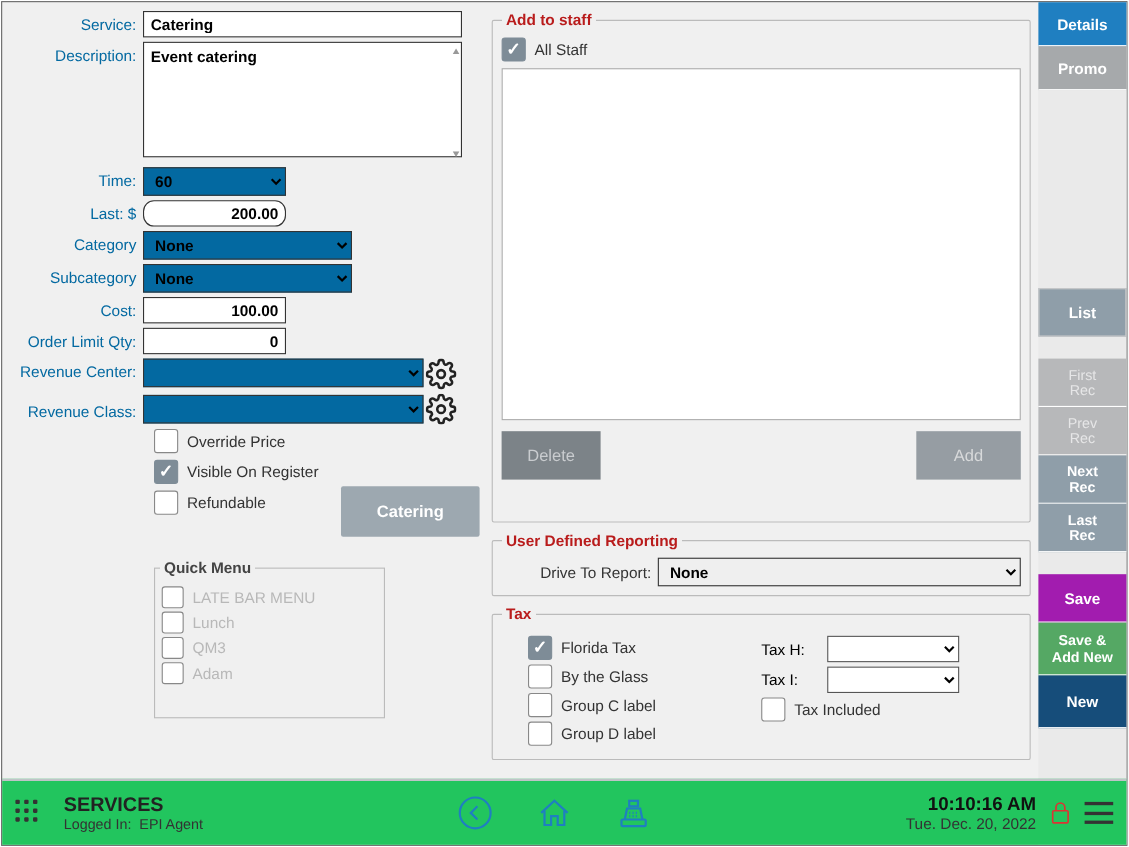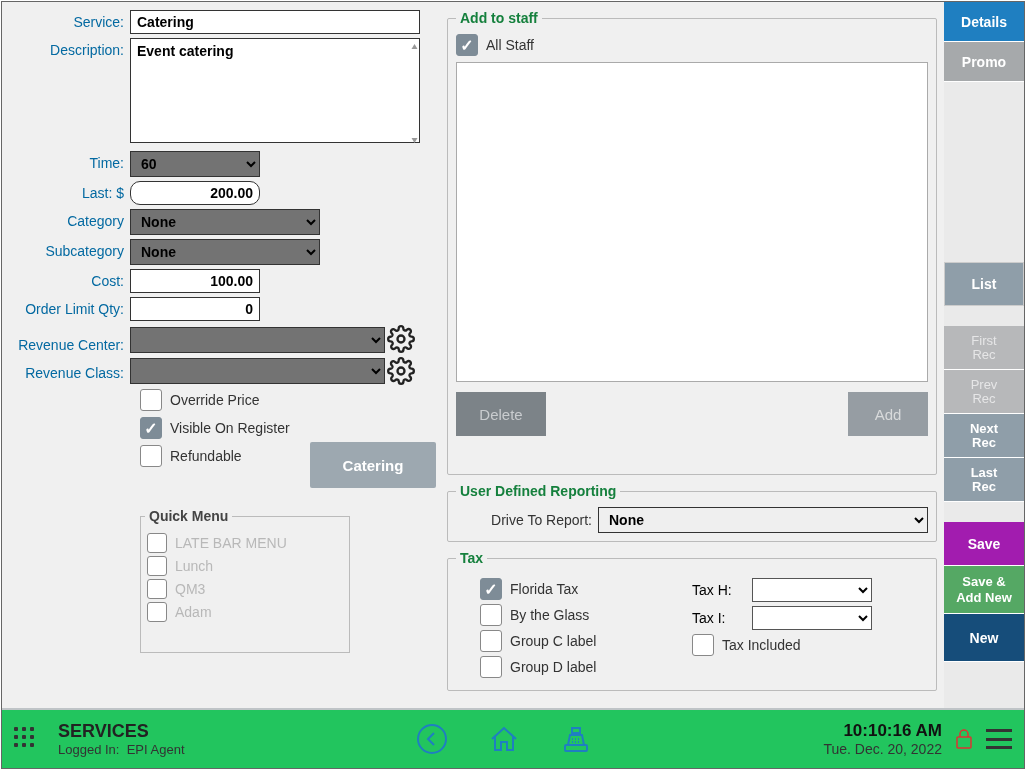--- a/index.html
+++ b/index.html
@@ -9,21 +9,21 @@
 
 .left-panel { position: absolute; top: 8px; left: 8px; width: 425px; }
 .form-row { display: flex; align-items: flex-start; margin-bottom: 4px; }
 .form-label { width: 120px; text-align: right; padding-right: 6px; font-size: 14px; color: #0369a1; padding-top: 4px; }
 .form-input { border: 1px solid #333; padding: 3px 6px; font-size: 14px; background: #fff; height: 24px; }
 .input-service { width: 290px; font-weight: bold; }
 .input-desc { width: 290px; height: 105px; resize: none; font-weight: bold; border: 1px solid #333; padding: 4px 6px; font-size: 14px; }
 .desc-wrap { position: relative; width: 290px; }
 .desc-wrap::after { content: '▾'; position: absolute; right: 3px; bottom: 2px; font-size: 10px; color: #999; transform: scaleX(1.2);}
 .desc-wrap::before { content: '▴'; position: absolute; right: 3px; top: 2px; font-size: 10px; color: #999; transform: scaleX(1.2);}
-.select-control { border: 1px solid #333; padding: 3px 6px; font-size: 14px; background: #737373; height: 26px; font-weight: bold; }
+.select-control { border: 1px solid #333; padding: 3px 6px; font-size: 14px; background: #0369a1; height: 26px; font-weight: bold; }
 .sel-time { width: 130px; }
 .input-price { width: 130px; text-align: right; font-weight: bold; border-radius: 10px; }
 .sel-category { width: 190px; }
 .input-cost { width: 130px; text-align: right; font-weight: bold; }
 .input-qty { width: 130px; text-align: right; font-weight: bold; }
 .sel-revenue { width: 255px; }
 
 .gear-icon { display:inline-block; width:28px; height:28px; vertical-align: middle; margin-left:2px; }
 .gear-icon svg { width:28px; height:28px; }
 
@@ -36,28 +36,28 @@
 .catering-btn { position:absolute; left:300px; top:432px; width:126px; height:46px; background:#9da8b0; color:#fff; font-size:15px; border:none; border-radius:2px; font-weight:bold;}
 
 .quickmenu-group { position:absolute; top:498px; left:130px; width:210px; height:145px; border:1px solid #bbb; padding:6px 4px;}
 .quickmenu-group legend{ font-size:14px; color:#444; padding:0 4px; font-weight:bold;}
 .qm-item{ display:flex; align-items:center; margin:3px 2px; }
 .qm-item .cbox{ width:20px; height:20px; }
 .qm-label{ font-size:14px; color:#b8b8b8; }
 
 .right-panel { position:absolute; top:8px; left:445px; width:490px; }
 fieldset.group{ border:1px solid #bbb; border-radius:2px; padding:8px; margin-bottom:8px; }
-fieldset.group legend{ font-size:14px; color:#15803d; padding:0 4px; font-weight:bold;}
+fieldset.group legend{ font-size:14px; color:#b91c1c; padding:0 4px; font-weight:bold;}
 
 .staff-area{ height:465px; }
 .allstaff-row{ display:flex; align-items:center; margin-bottom:6px;}
 .staff-list{ width:100%; height:320px; border:1px solid #aaa; background:#fff;}
 .del-add-row{ display:flex; justify-content:space-between; margin-top:10px;}
 .gray-btn{ width:90px; height:44px; background:#7c8388; color:#c9cccf; border:none; font-size:15px;}
-.gray-btn2{ width:80px; height:44px; background:#969da3; color:#d8dadb; border:none; font-size:15px;}
+.gray-btn2{ width:95px; height:44px; background:#969da3; color:#d8dadb; border:none; font-size:15px;}
 
 .drive-row{ display:flex; align-items:center; justify-content:flex-end; }
 .drive-label{ font-size:14px; color:#333; margin-right:6px;}
 .drive-select{ flex:0 0 330px; height:26px; border:1px solid #333; font-weight:bold; padding:2px 6px; font-size:14px;}
 
 .tax-body{ display:flex; flex-wrap:wrap; }
 .tax-col{ width:50%; }
 .tax-row{ display:flex; align-items:center; margin:4px 0;}
 .tax-row .cbox{ width:22px; height:22px; }
 .tax-row .cbox-label{ font-size:14px; }
@@ -124,21 +124,21 @@
       <select class="select-control sel-category"><option>None</option></select>
     </div>
     <div class="form-row">
       <div class="form-label">Cost:</div>
       <input class="form-input input-cost" value="100.00" style="">
     </div>
     <div class="form-row">
       <div class="form-label">Order Limit Qty:</div>
       <input class="form-input input-qty" value="0" style="">
     </div>
-    <div class="form-row" style="align-items:flex-end;">
+    <div class="form-row" style="align-items:flex-start;">
       <div class="form-label">Revenue Center:</div>
       <select class="select-control sel-revenue"><option></option></select>
       <span class="gear-icon"><svg viewBox="0 0 24 24" fill="none" stroke="#222" stroke-width="2">
             <circle cx="12" cy="12" r="3"></circle>
             <path d="M19.4 15a1.7 1.7 0 00.3 1.8l.1.1a2 2 0 11-2.8 2.8l-.1-.1a1.7 1.7 0 00-1.8-.3 1.7 1.7 0 00-1 1.5V21a2 2 0 11-4 0v-.1a1.7 1.7 0 00-1-1.5 1.7 1.7 0 00-1.8.3l-.1.1a2 2 0 11-2.8-2.8l.1-.1a1.7 1.7 0 00.3-1.8 1.7 1.7 0 00-1.5-1H3a2 2 0 110-4h.1a1.7 1.7 0 001.5-1 1.7 1.7 0 00-.3-1.8l-.1-.1a2 2 0 112.8-2.8l.1.1a1.7 1.7 0 001.8.3H9a1.7 1.7 0 001-1.5V3a2 2 0 114 0v.1a1.7 1.7 0 001 1.5 1.7 1.7 0 001.8-.3l.1-.1a2 2 0 112.8 2.8l-.1.1a1.7 1.7 0 00-.3 1.8V9a1.7 1.7 0 001.5 1H21a2 2 0 110 4h-.1a1.7 1.7 0 00-1.5 1z"></path>
           </svg></span>
     </div>
     <div class="form-row" style="align-items:center;">
       <div class="form-label">Revenue Class:</div>
       <select class="select-control sel-revenue"><option></option></select>

